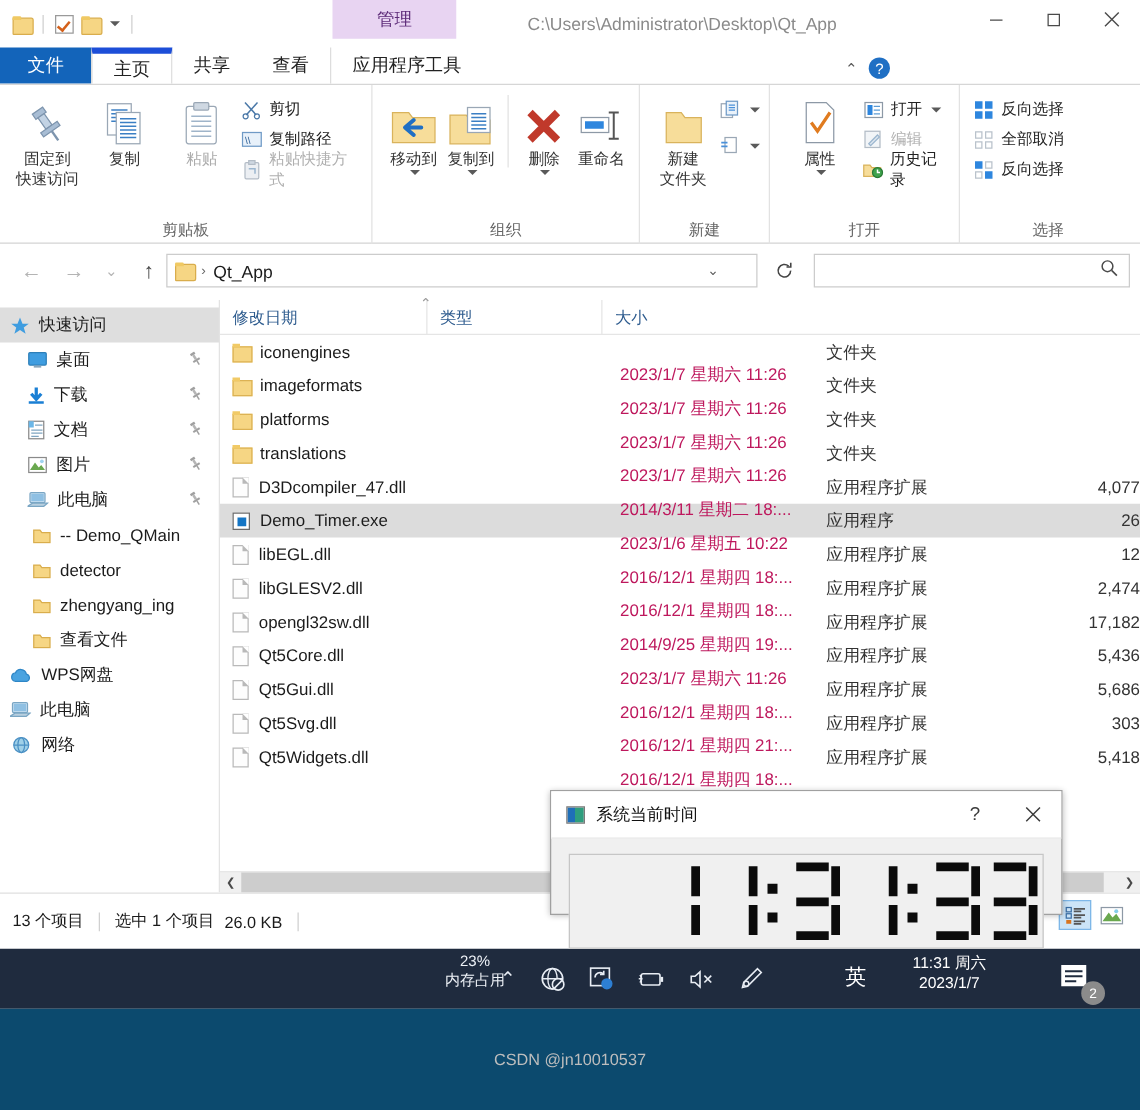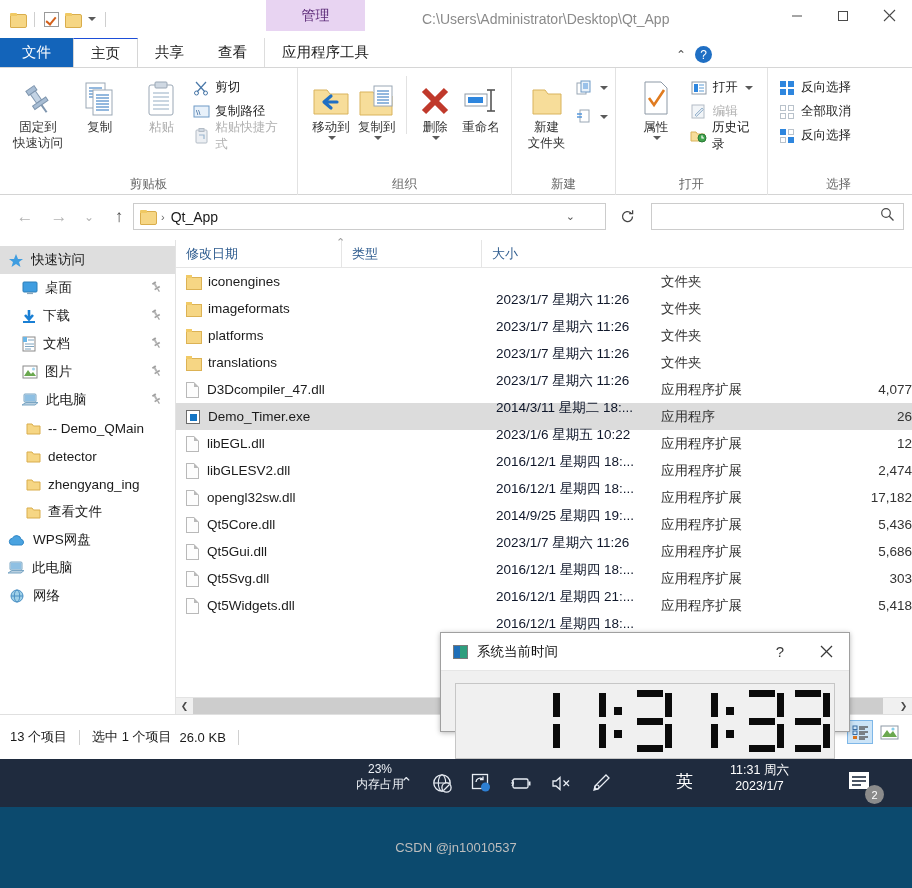--- a/index.html
+++ b/index.html
@@ -62,21 +62,21 @@
     position:absolute; left:0; top:38px; width:720px; height:29px;
     background:#fff; display:flex; align-items:flex-end;
   }
   .tab{
     height:29px; padding:0 17px; display:flex; align-items:center;
     font-size:14.5px; color:#222; background:#fff;
   }
   .tab.file{ background:#1364ba; color:#fff; padding:0 22px; }
   .tab.active{
     background:#fff; border-left:1px solid #d6d6d6; border-right:1px solid #d6d6d6;
-    border-top:1px solid #1d4ed8;
+    border-top:5px solid #1d4ed8;
   }
   .tab.apptools{ border-left:1px solid #ddd; }
   .tabrow .right-icons{
     position:absolute; right:8px; bottom:4px; display:flex; align-items:center; gap:9px;
   }
   .chev-up{ color:#555; font-size:12px; }
   .help-ico{
     width:17px;height:17px;border-radius:50%;background:#1f6fc4;color:#fff;
     font-size:12px;display:flex;align-items:center;justify-content:center;
   }
@@ -151,21 +151,21 @@
     font-size:13px; color:#2d5b8e; position:relative;
   }
   .colhead .ch{ padding-left:10px; height:28px; display:flex; align-items:center; border-left:1px solid #e5e5e5; }
   .colhead .ch:first-child{ border-left:none; }
   .sortmark{ position:absolute; left:160px; top:-4px; color:#999; font-size:11px; }
   .row{
     height:27px; display:flex; align-items:center; font-size:13.5px; color:#1b1b1b;
   }
   .row.sel{ background:#dcdcdc; }
   .row .c-name{ width:320px; display:flex; align-items:center; gap:8px; padding-left:10px; }
-  .row .c-date{ width:165px; color:#0f172a;margin-top:36px; }
+  .row .c-date{ width:165px; color:#be185d;margin-top:36px; }
   .row .c-type{ width:140px; color:#333; }
   .row .c-size{ flex:1; text-align:right; color:#333; padding-right:0px; overflow:hidden;}
   .fi-folder{
     width:14px;height:13px;position:relative;flex:none;
   }
   .fi-folder::before{content:"";position:absolute;left:0;top:2px;width:14px;height:11px;background:#f6d684;border:1px solid #dcb254;}
   .fi-folder::after{content:"";position:absolute;left:0;top:0;width:6px;height:3px;background:#f1ca66;}
   .fi-dll{
     width:13px;height:16px;position:relative;flex:none;
     background:#fdfdfd;border:1px solid #b9b9b9;

